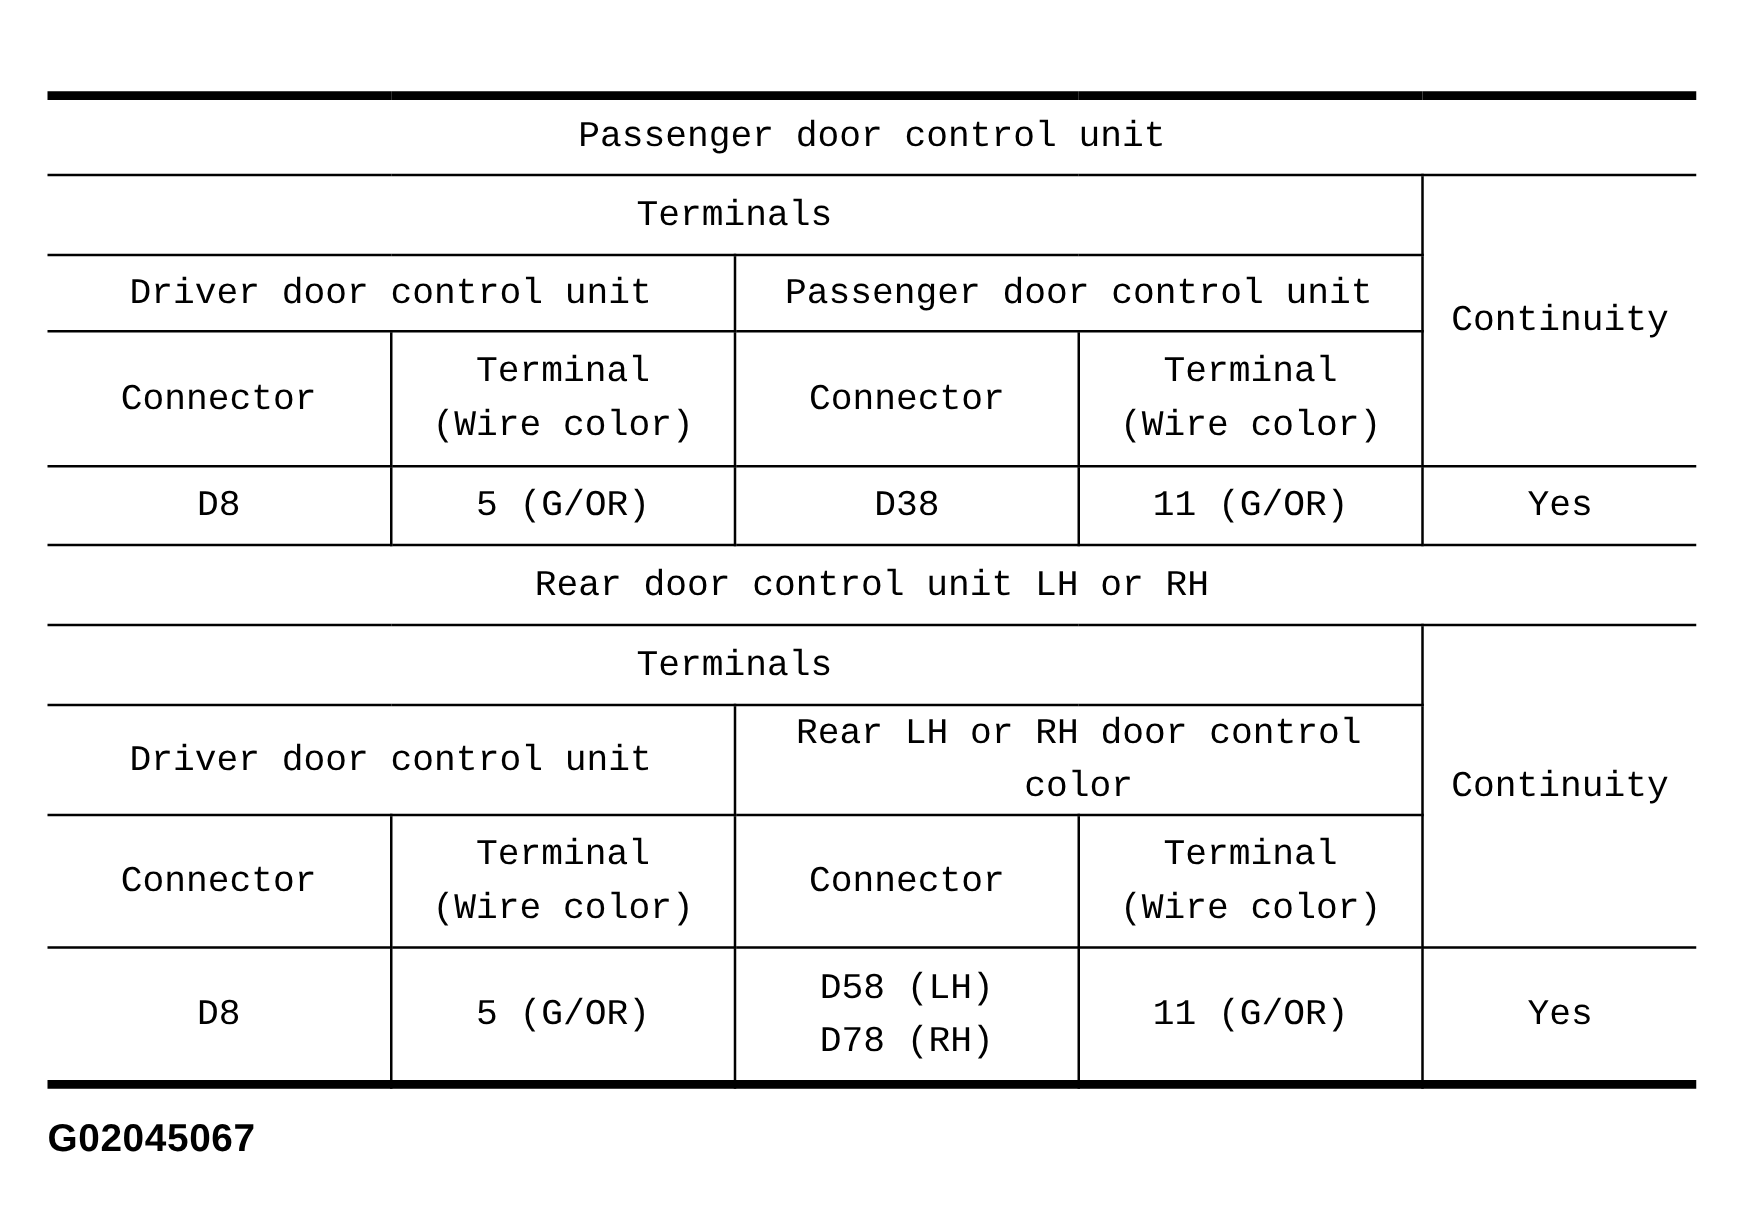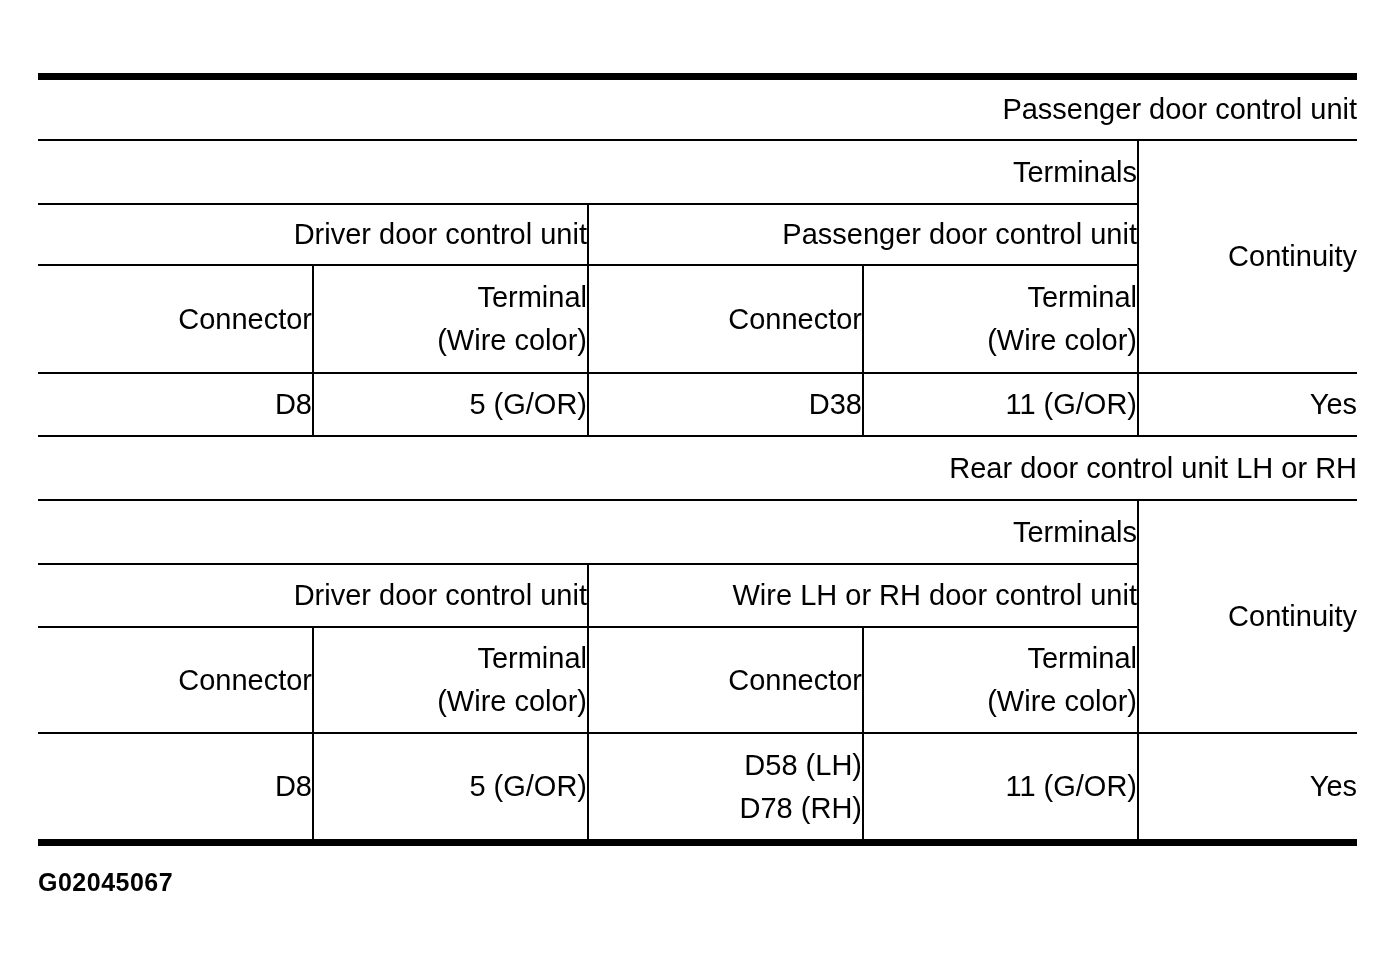--- a/index.html
+++ b/index.html
@@ -23,24 +23,25 @@
     width: 1319px;
     border-top: 7px solid #000;
     border-bottom: 7px solid #000;
     border-left: none;
     border-right: none;
   }
   table.cont-table td {
     border: 2px solid #000;
     font-size: 29px;
     line-height: 43px;
-    text-align: right;
+    text-align: center;
     vertical-align: middle;
     padding: 0;
     overflow: hidden;
+    font-family: Liberation Mono, monospace;
   }
   td.no-left  { border-left: none !important; }
   td.no-right { border-right: none !important; }
   td.title-cell {
     text-align: left;
     padding-left: 24px;
   }
   tr.r-title1    td { height: 59px; }
   tr.r-terminals td { height: 62px; }
   tr.r-units     td { height: 59px; }
@@ -48,21 +49,21 @@
   tr.r-data1     td { height: 61px; }
   tr.r-title2    td { height: 62px; margin-top: 41px; }
   tr.r-terminals2 td { height: 62px; }
   tr.r-units2    td { height: 61px; }
   tr.r-headers2  td { height: 104px; }
   tr.r-data2     td { height: 105px; }
   .stack { display: block; }
   .figure-code {
     margin-top: 22px;
     margin-left: 0;
-    font-size: 25px;
+    font-size: 31px;
     font-weight: bold;
     letter-spacing: 0.5px;
   }
 </style>
 </head>
 <body>
 
 <div class="page">
 
   <table class="cont-table">
@@ -108,21 +109,21 @@
 
     <tr class="r-title2">
       <td colspan="5" class="title-cell no-left no-right">Rear door control unit LH or RH</td>
     </tr>
     <tr class="r-terminals2">
       <td colspan="4" class="no-left">Terminals</td>
       <td rowspan="3" class="no-right">Continuity</td>
     </tr>
     <tr class="r-units2">
       <td colspan="2" class="no-left">Driver door control unit</td>
-      <td colspan="2">Wire LH or RH door control unit</td>
+      <td colspan="2">Rear LH or RH door control color</td>
     </tr>
     <tr class="r-headers2">
       <td class="no-left">Connector</td>
       <td>
         <span class="stack">Terminal</span>
         <span class="stack">(Wire color)</span>
       </td>
       <td>Connector</td>
       <td>
         <span class="stack">Terminal</span>

